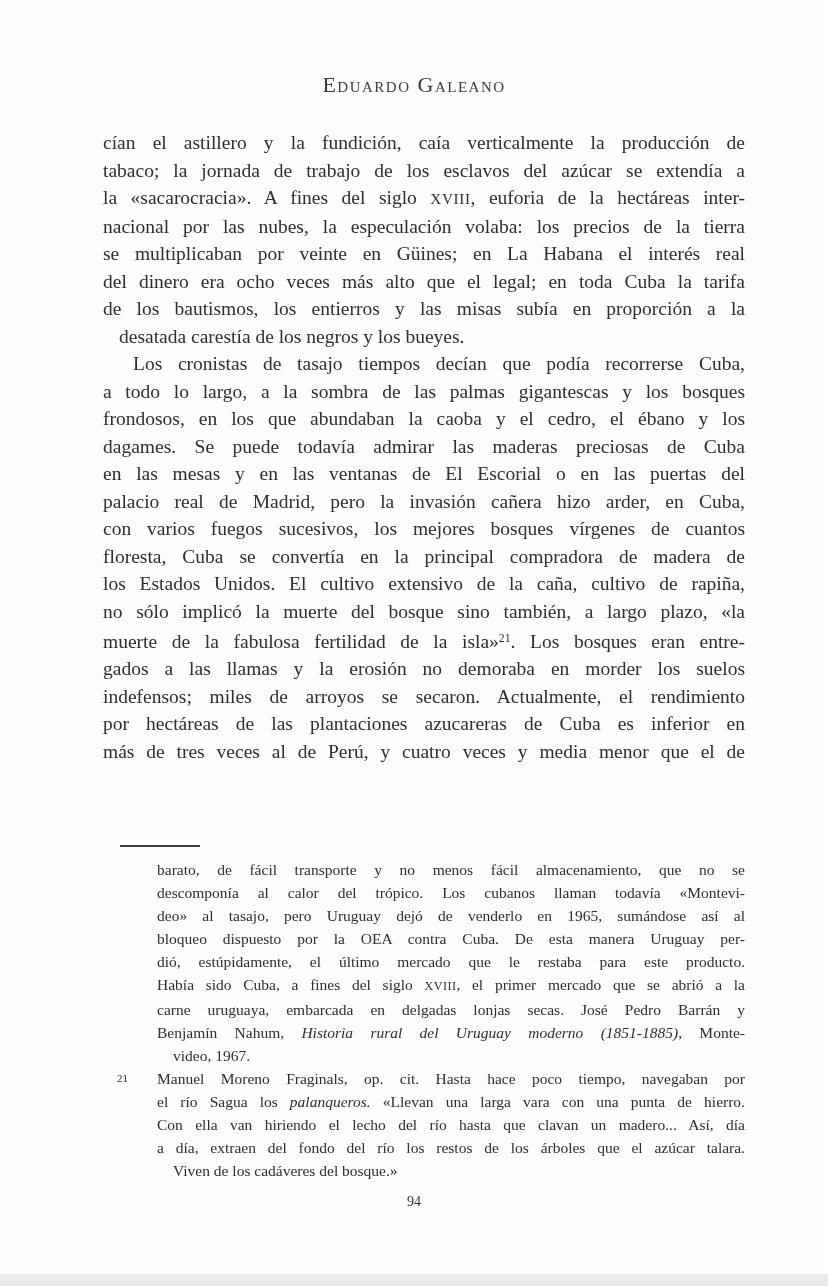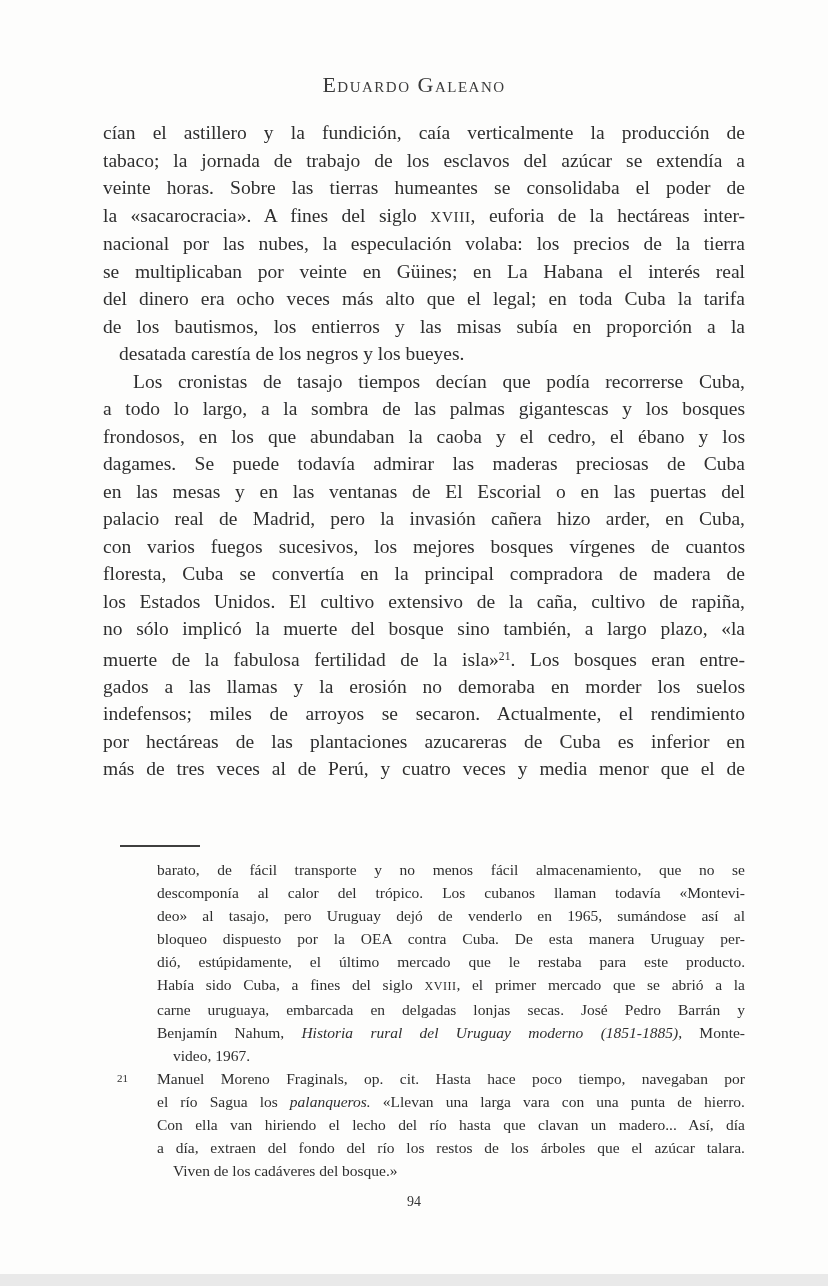--- a/index.html
+++ b/index.html
@@ -23,21 +23,21 @@
     width: 828px;
     text-align: center;
     font-variant: small-caps;
     font-size: 22px;
     letter-spacing: 1.5px;
     color: #3b3b3b;
   }
   .body-text {
     position: absolute;
     left: 103px;
-    top: 119px;
+    top: 129px;
     width: 642px;
     font-size: 19.5px;
     line-height: 27.5px;
   }
   .footnotes {
     position: absolute;
     left: 157px;
     top: 858px;
     width: 588px;
     font-size: 15.5px;
@@ -80,21 +80,20 @@
 </style>
 </head>
 <body>
 
 <div class="page">
   <div class="running-header">Eduardo Galeano</div>
 
   <div class="body-text" id="body-lines">
       <div class="tline aj"><span>cían el astillero y la fundición, caía verticalmente la producción de</span></div>
       <div class="tline aj"><span>tabaco; la jornada de trabajo de los esclavos del azúcar se extendía a</span></div>
-      <div class="tline aj"><span>veinte horas. Sobre las tierras humeantes se consolidaba el poder de</span></div>
       <div class="tline aj"><span>la «sacarocracia». A fines del siglo </span><span class="sc">XVIII</span><span>, euforia de la hectáreas inter-</span></div>
       <div class="tline aj"><span>nacional por las nubes, la especulación volaba: los precios de la tierra</span></div>
       <div class="tline aj"><span>se multiplicaban por veinte en Güines; en La Habana el interés real</span></div>
       <div class="tline aj"><span>del dinero era ocho veces más alto que el legal; en toda Cuba la tarifa</span></div>
       <div class="tline aj"><span>de los bautismos, los entierros y las misas subía en proporción a la</span></div>
       <div class="tline al"><span>desatada carestía de los negros y los bueyes.</span></div>
       <div class="tline aj ind"><span>Los cronistas de tasajo tiempos decían que podía recorrerse Cuba,</span></div>
       <div class="tline aj"><span>a todo lo largo, a la sombra de las palmas gigantescas y los bosques</span></div>
       <div class="tline aj"><span>frondosos, en los que abundaban la caoba y el cedro, el ébano y los</span></div>
       <div class="tline aj"><span>dagames. Se puede todavía admirar las maderas preciosas de Cuba</span></div>

